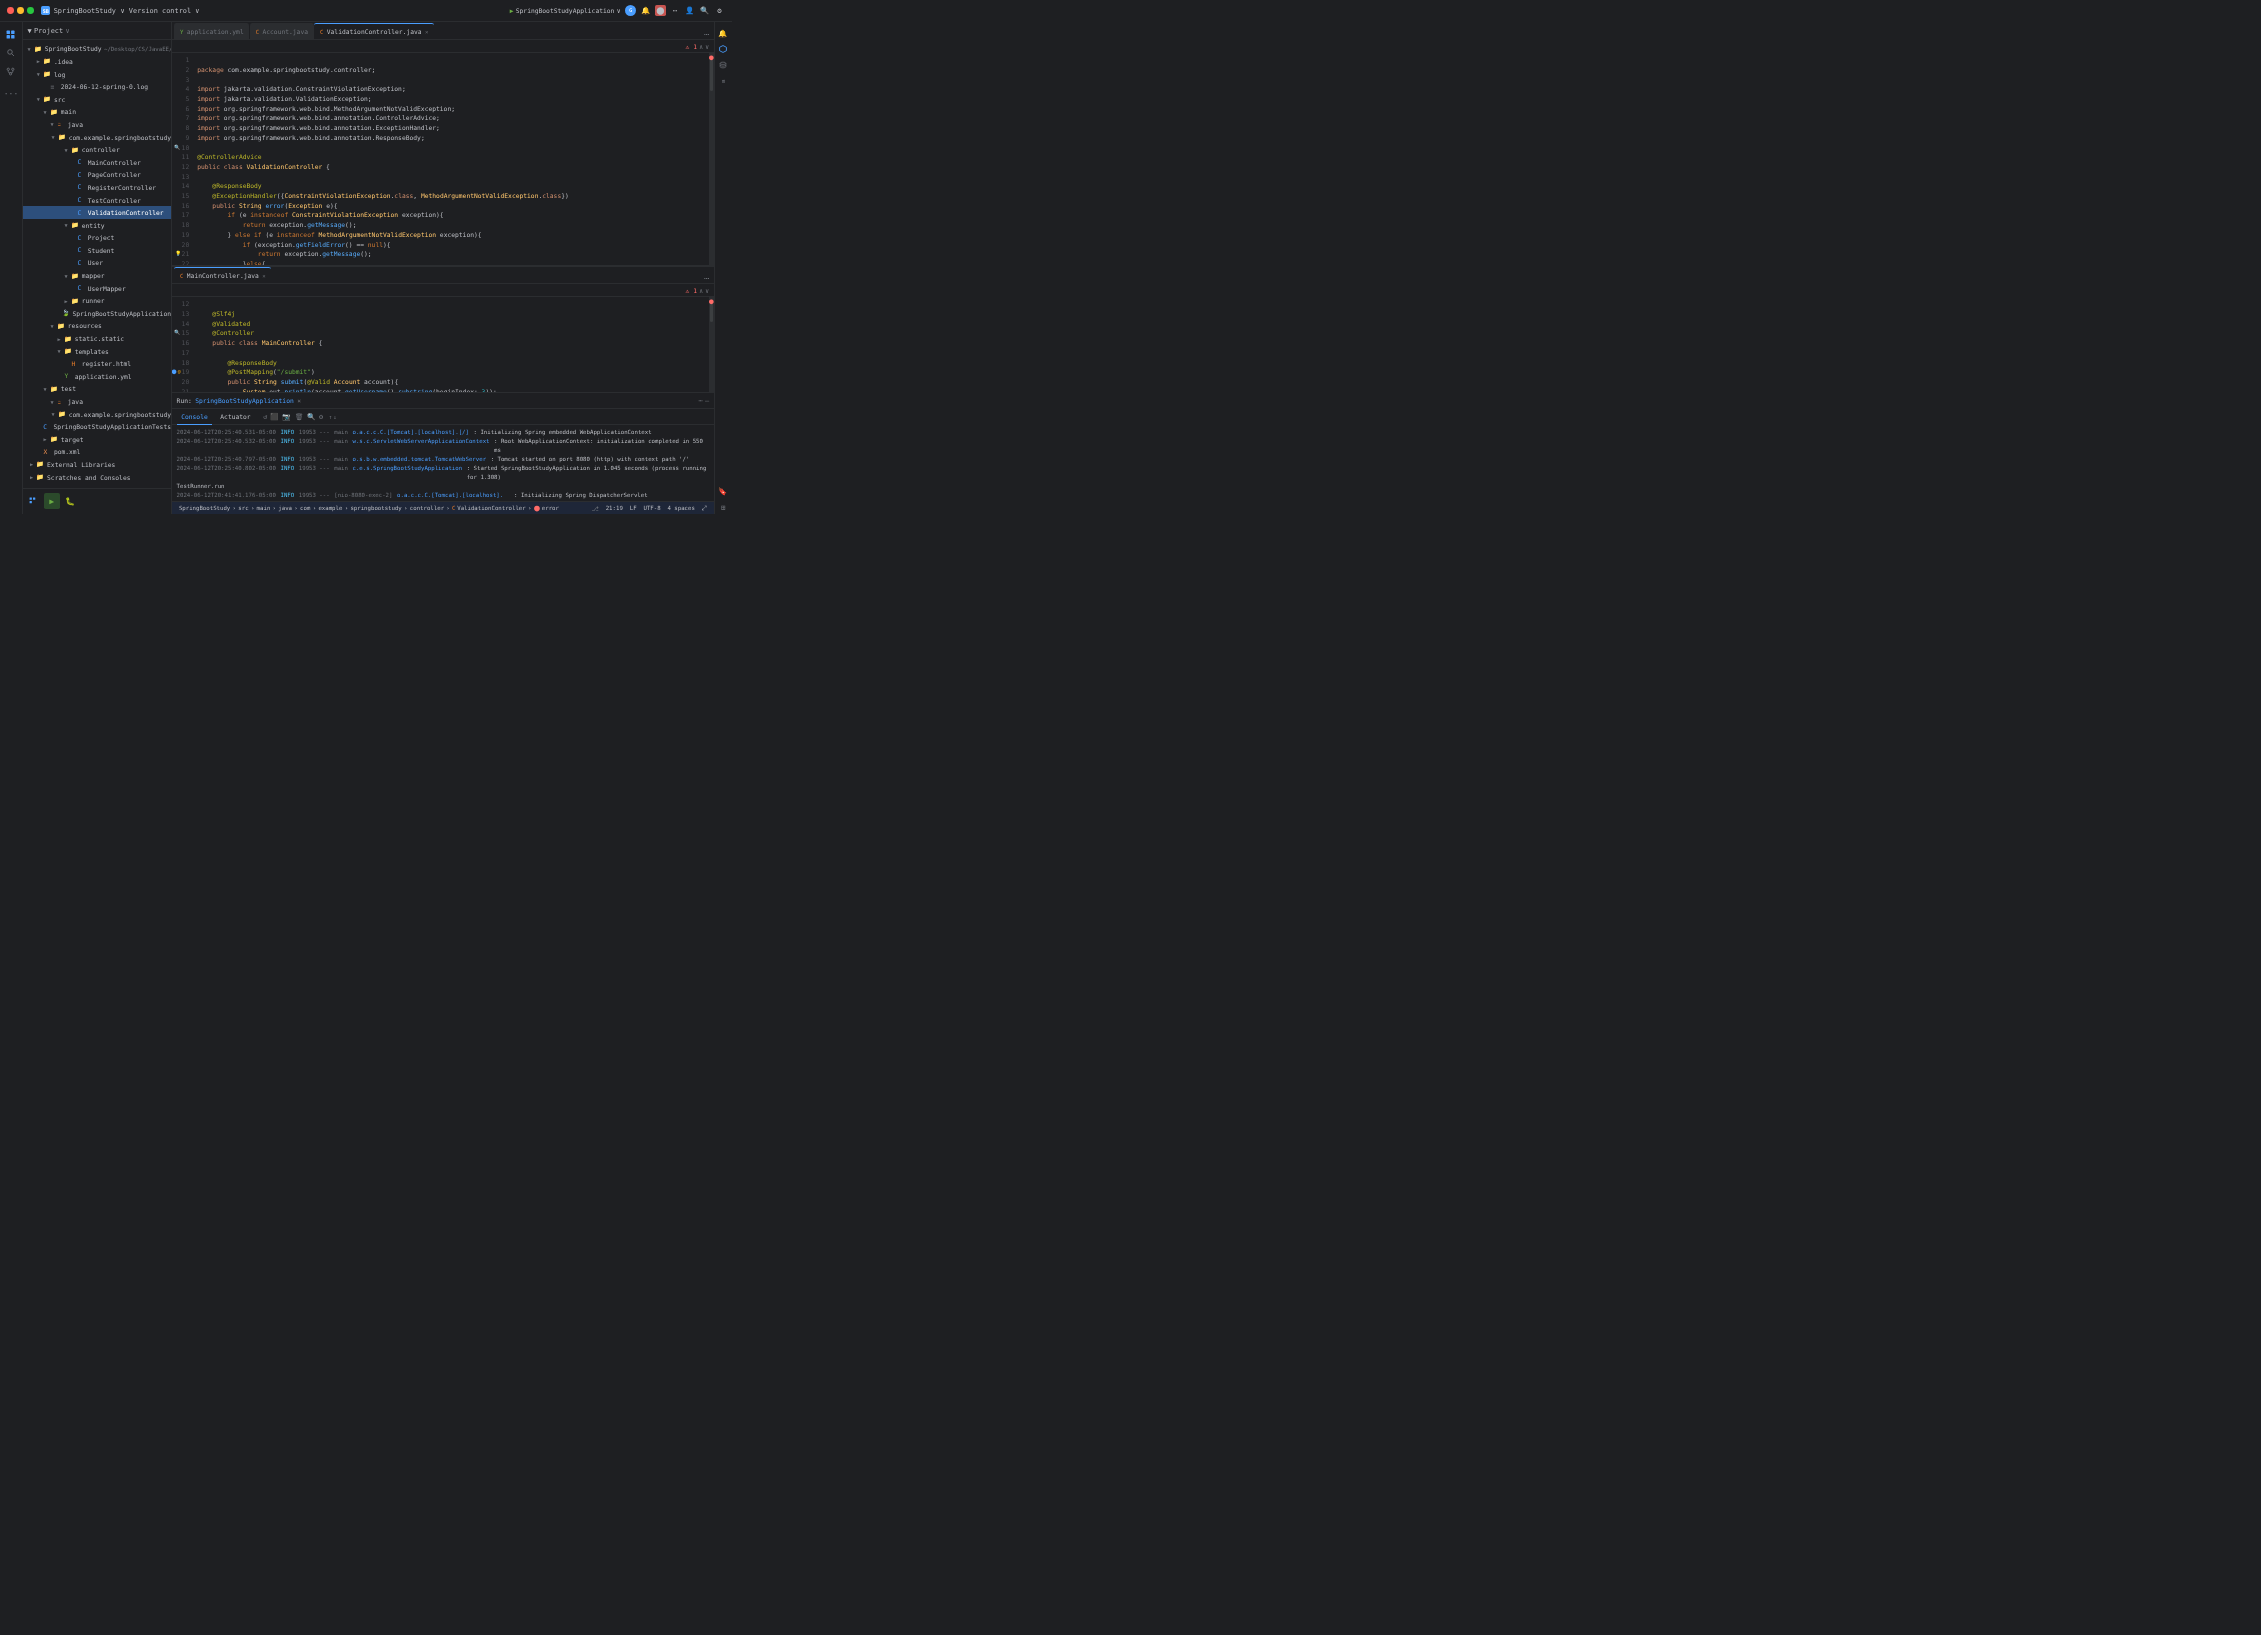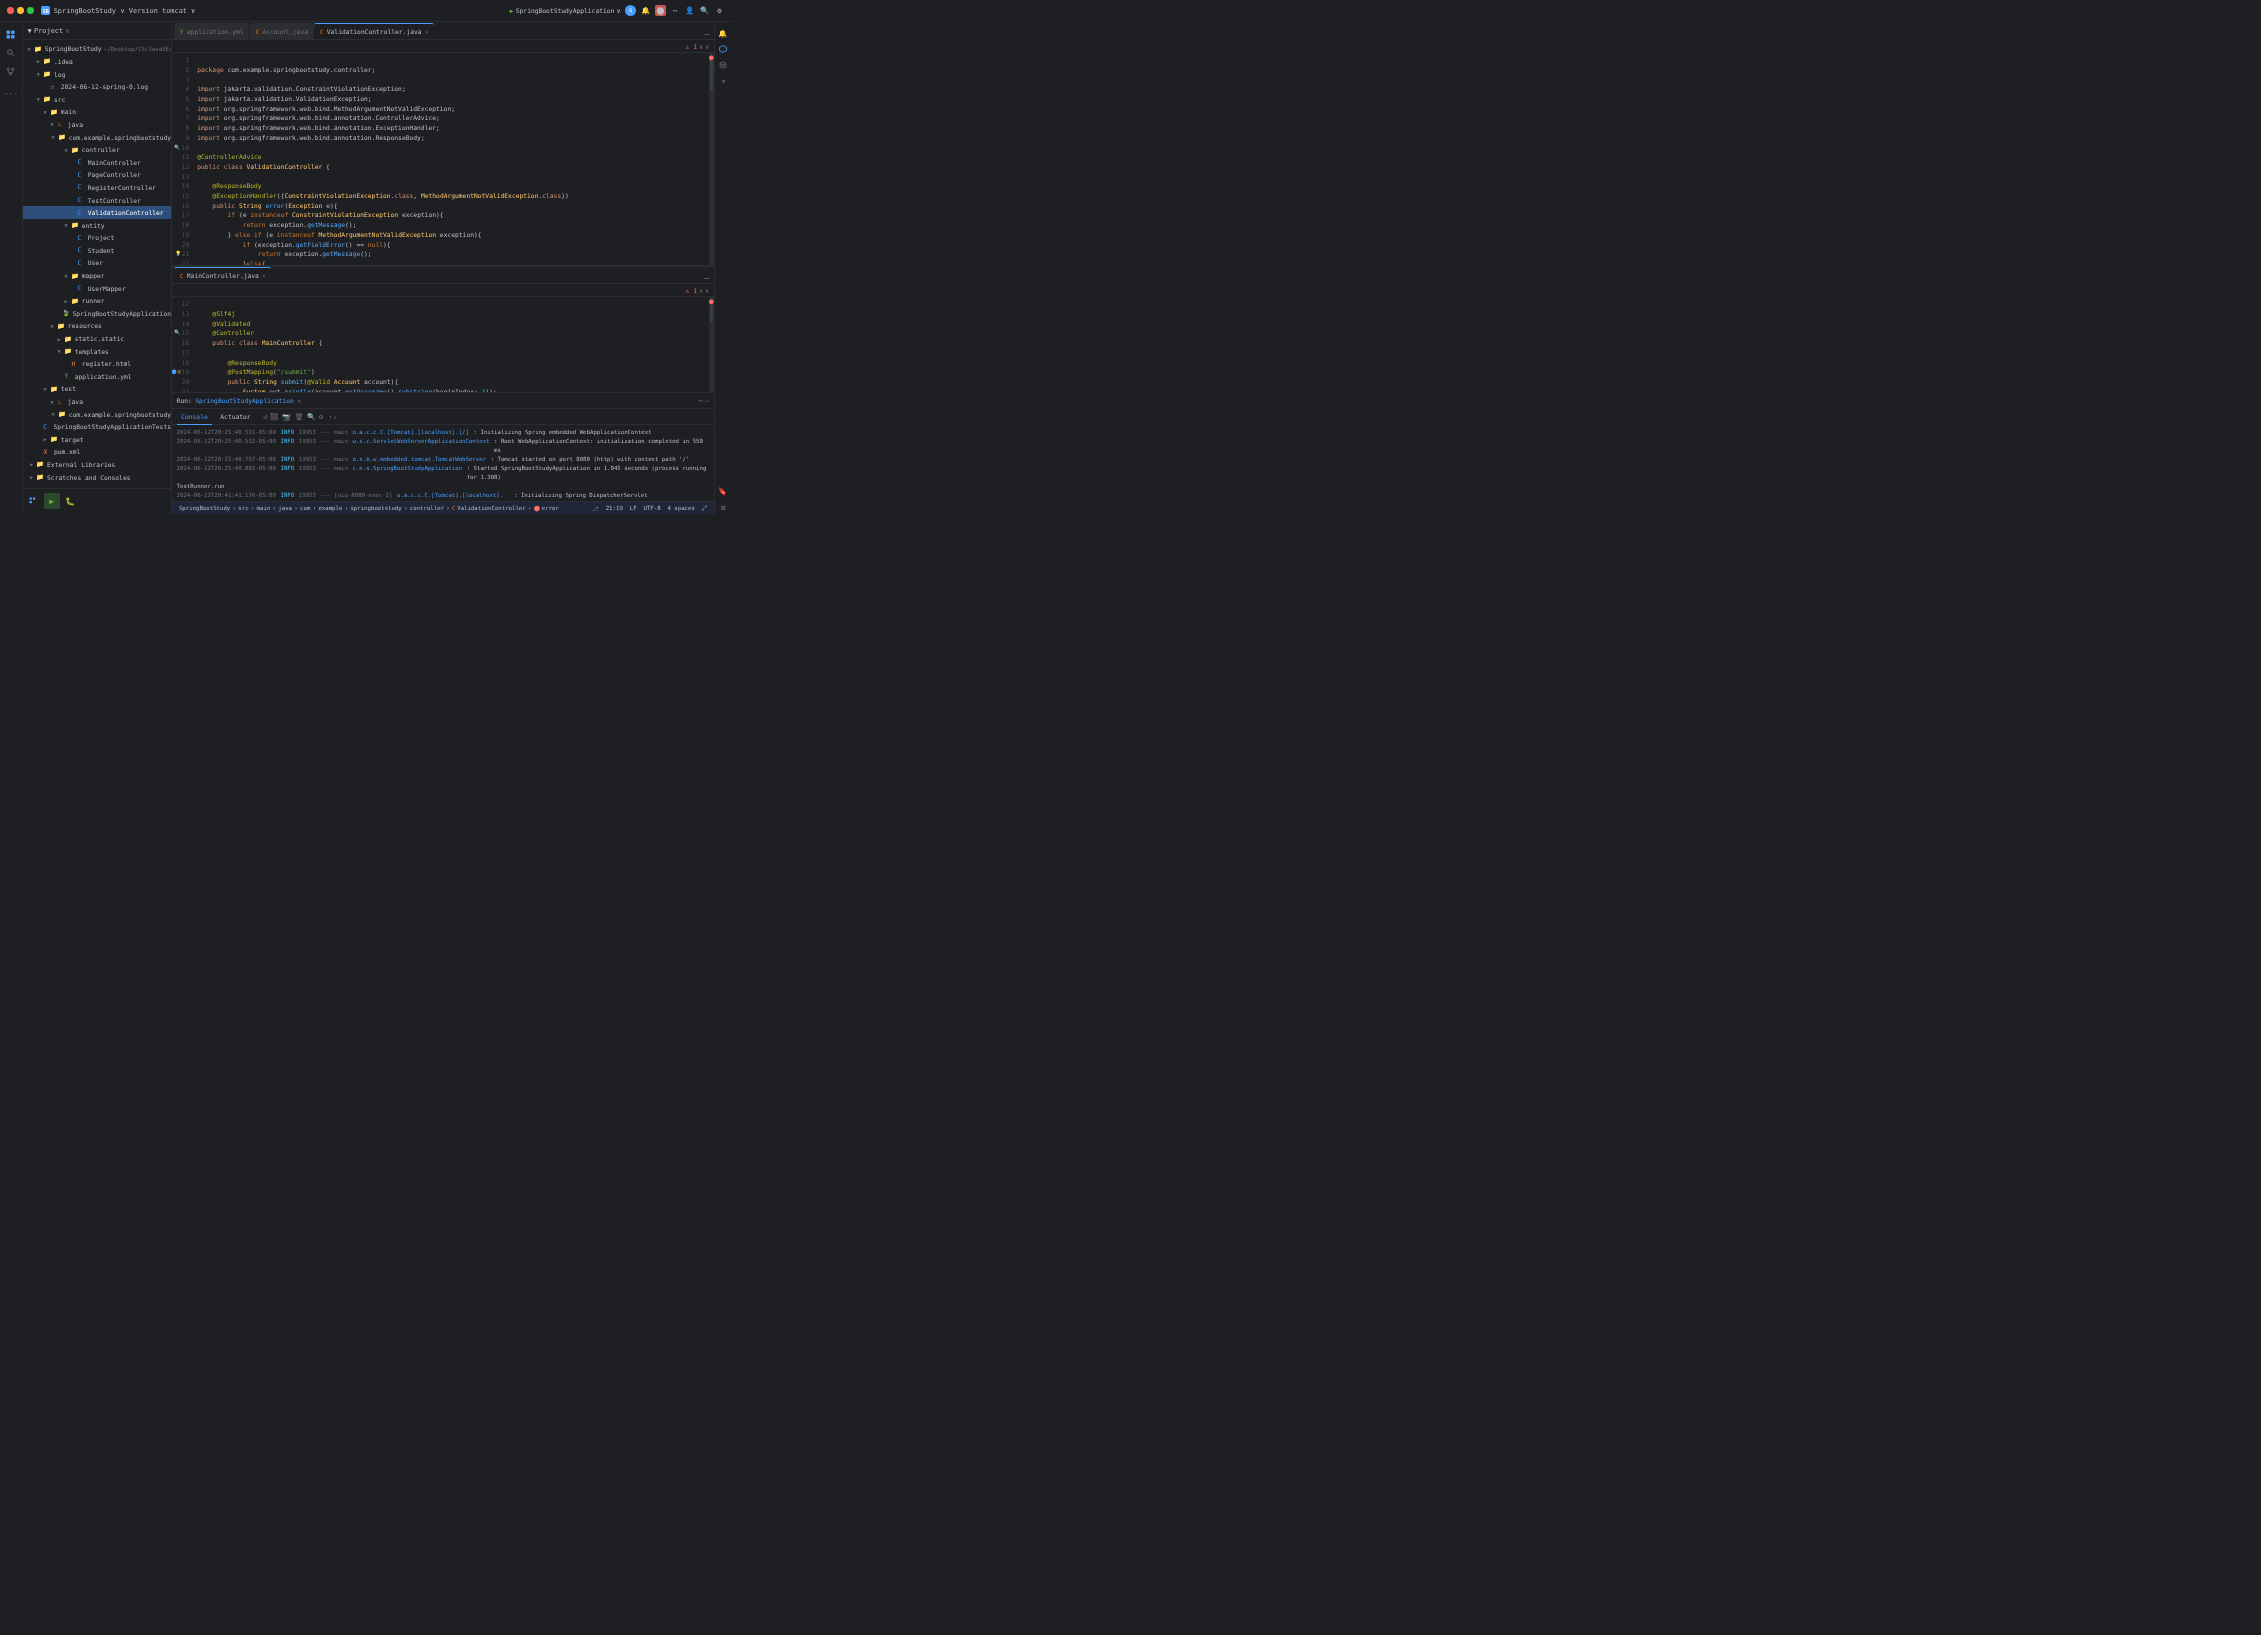--- a/index.html
+++ b/index.html
@@ -427,21 +427,21 @@
   <div class="titlebar">
     <div class="traffic-lights">
       <div class="traffic-light tl-red"></div>
       <div class="traffic-light tl-yellow"></div>
       <div class="traffic-light tl-green"></div>
     </div>
     <div class="app-icon-title">
       <div class="app-icon">SB</div>
       <span>SpringBootStudy</span>
     </div>
-    <span class="version-control"> ∨ <span>Version tomcat</span> ∨</span>
+    <span class="version-control"> ∨ <span>Version control</span> ∨</span>
     <div class="titlebar-right">
       <div class="run-config">
         <span style="color:#6aac43">▶</span>
         <span>SpringBootStudyApplication</span>
         <span>∨</span>
       </div>
       <div class="titlebar-icons">
         <div class="titlebar-icon">
           <div style="width:11.4px;height:11.4px;background:#4a9eff;border-radius:50%;display:flex;align-items:center;justify-content:center;font-size:5.1px;color:white;">G</div>
         </div>

